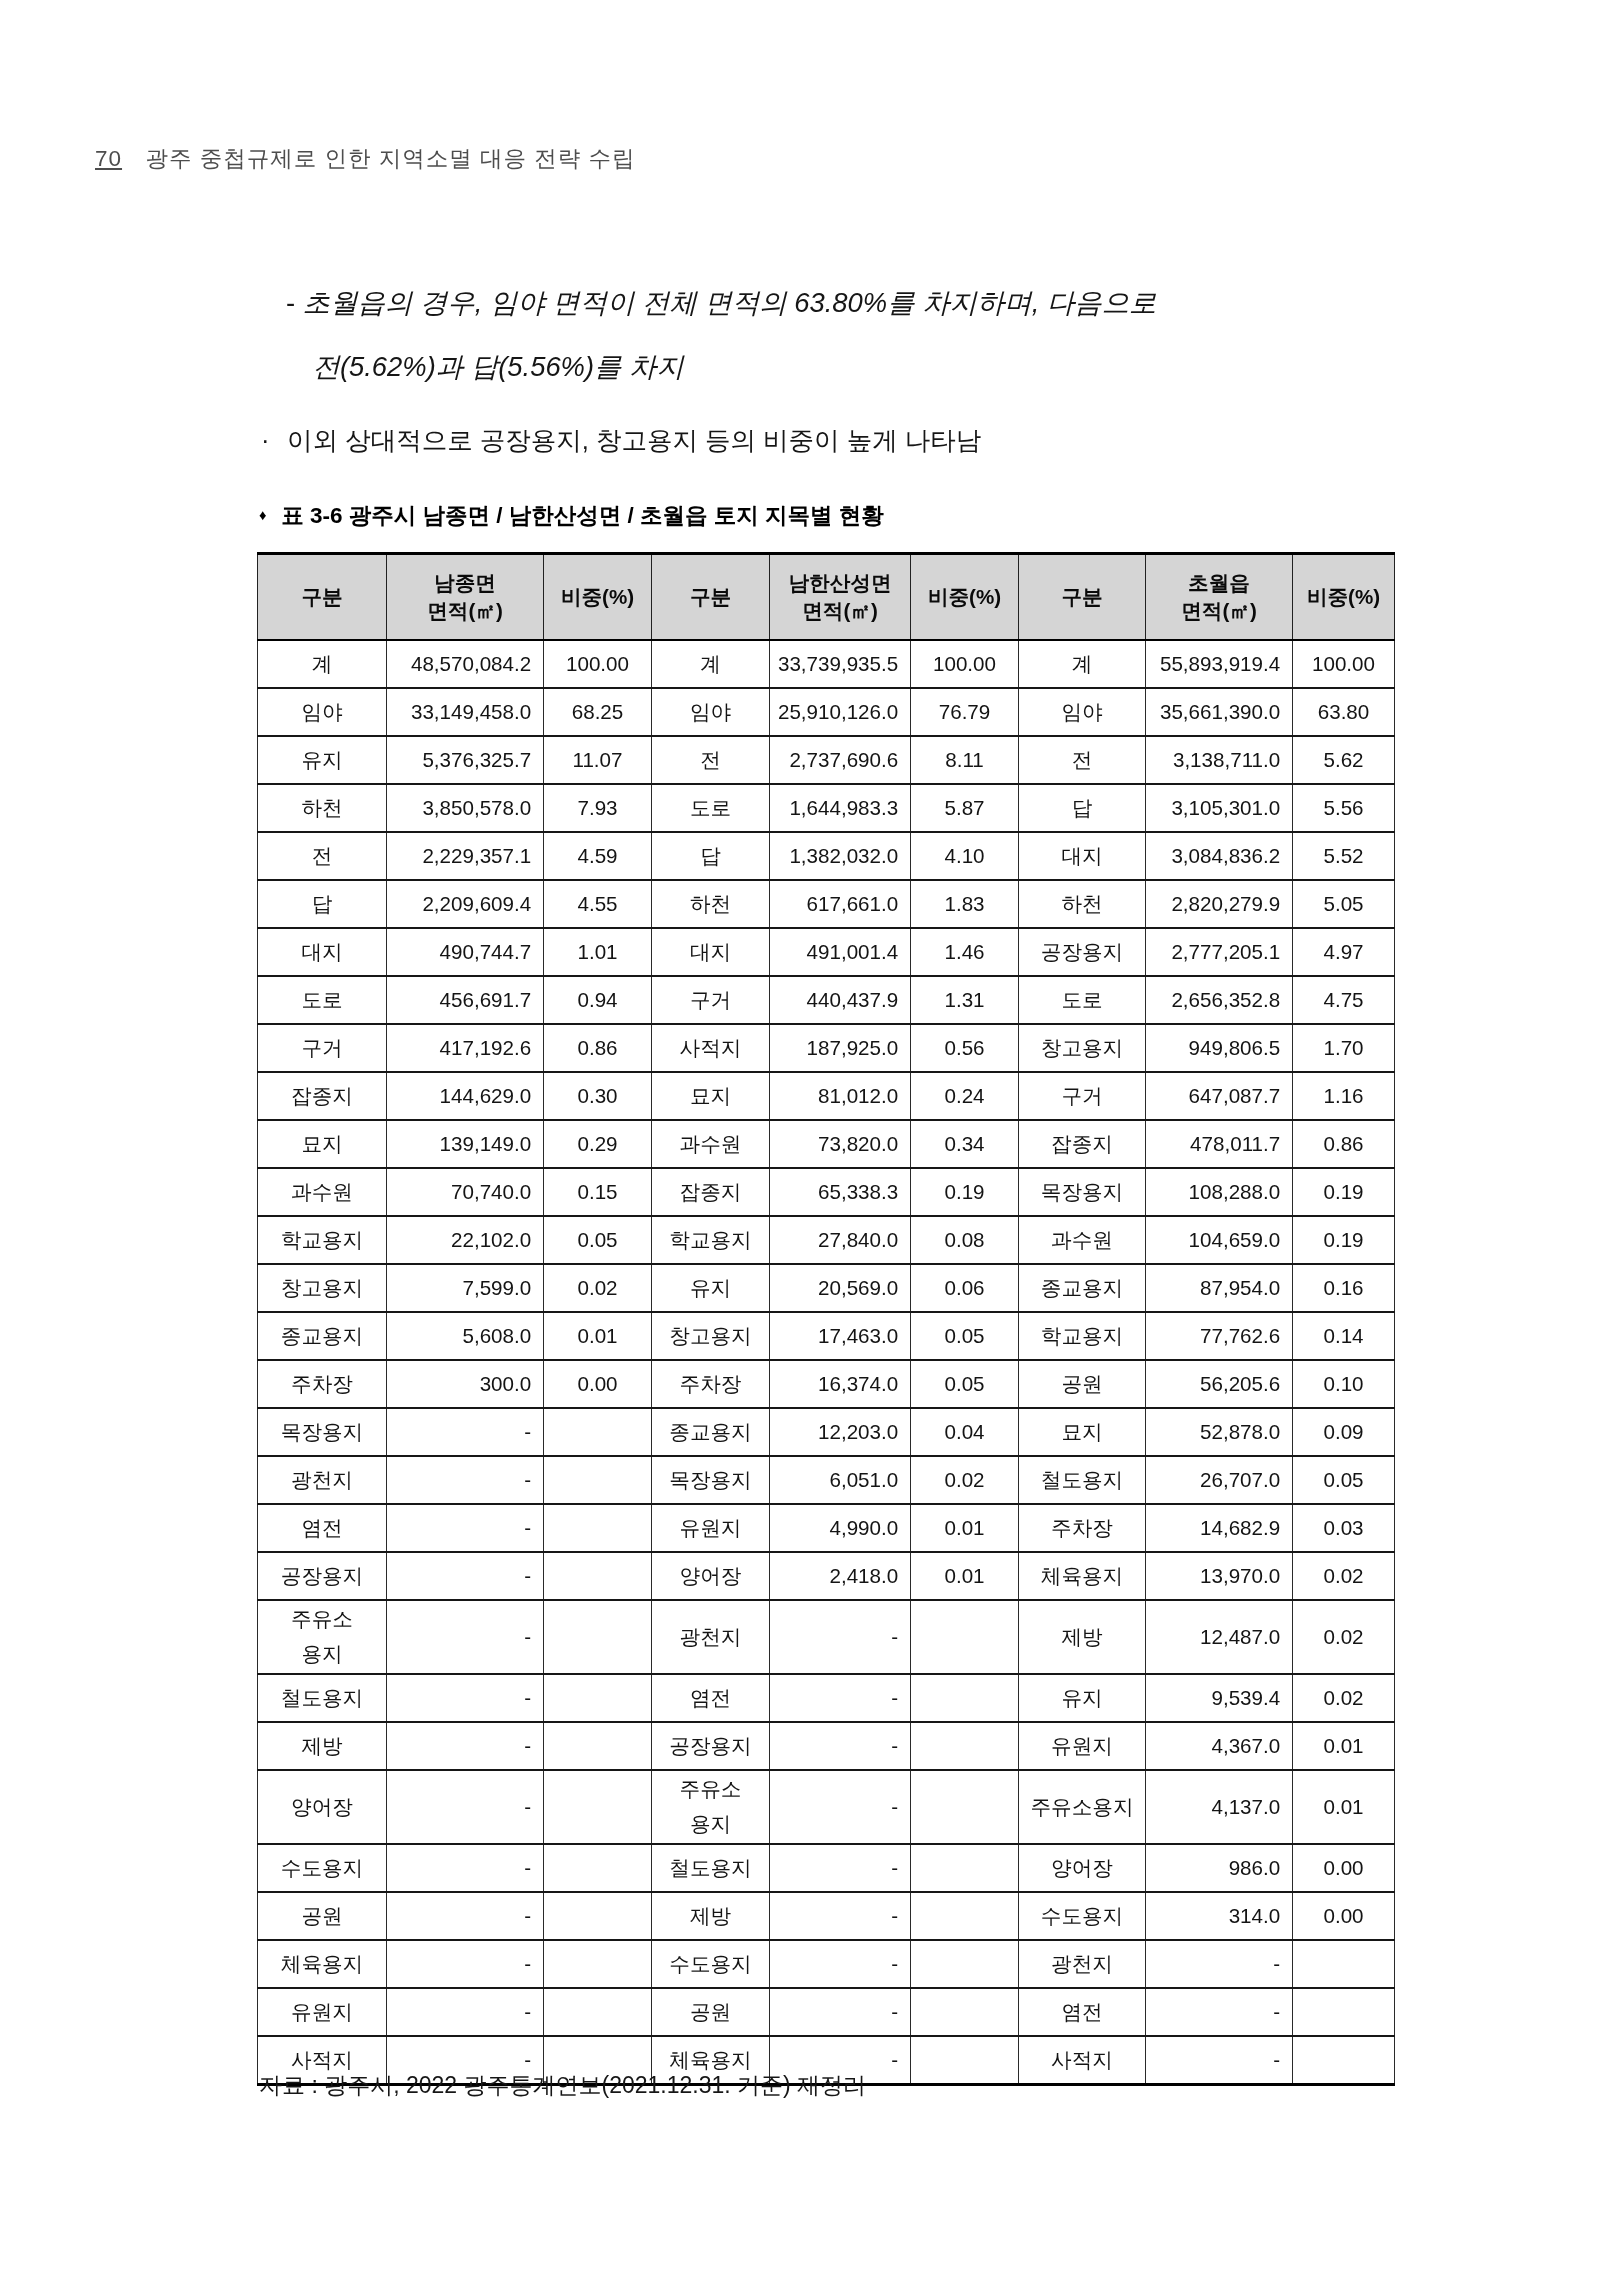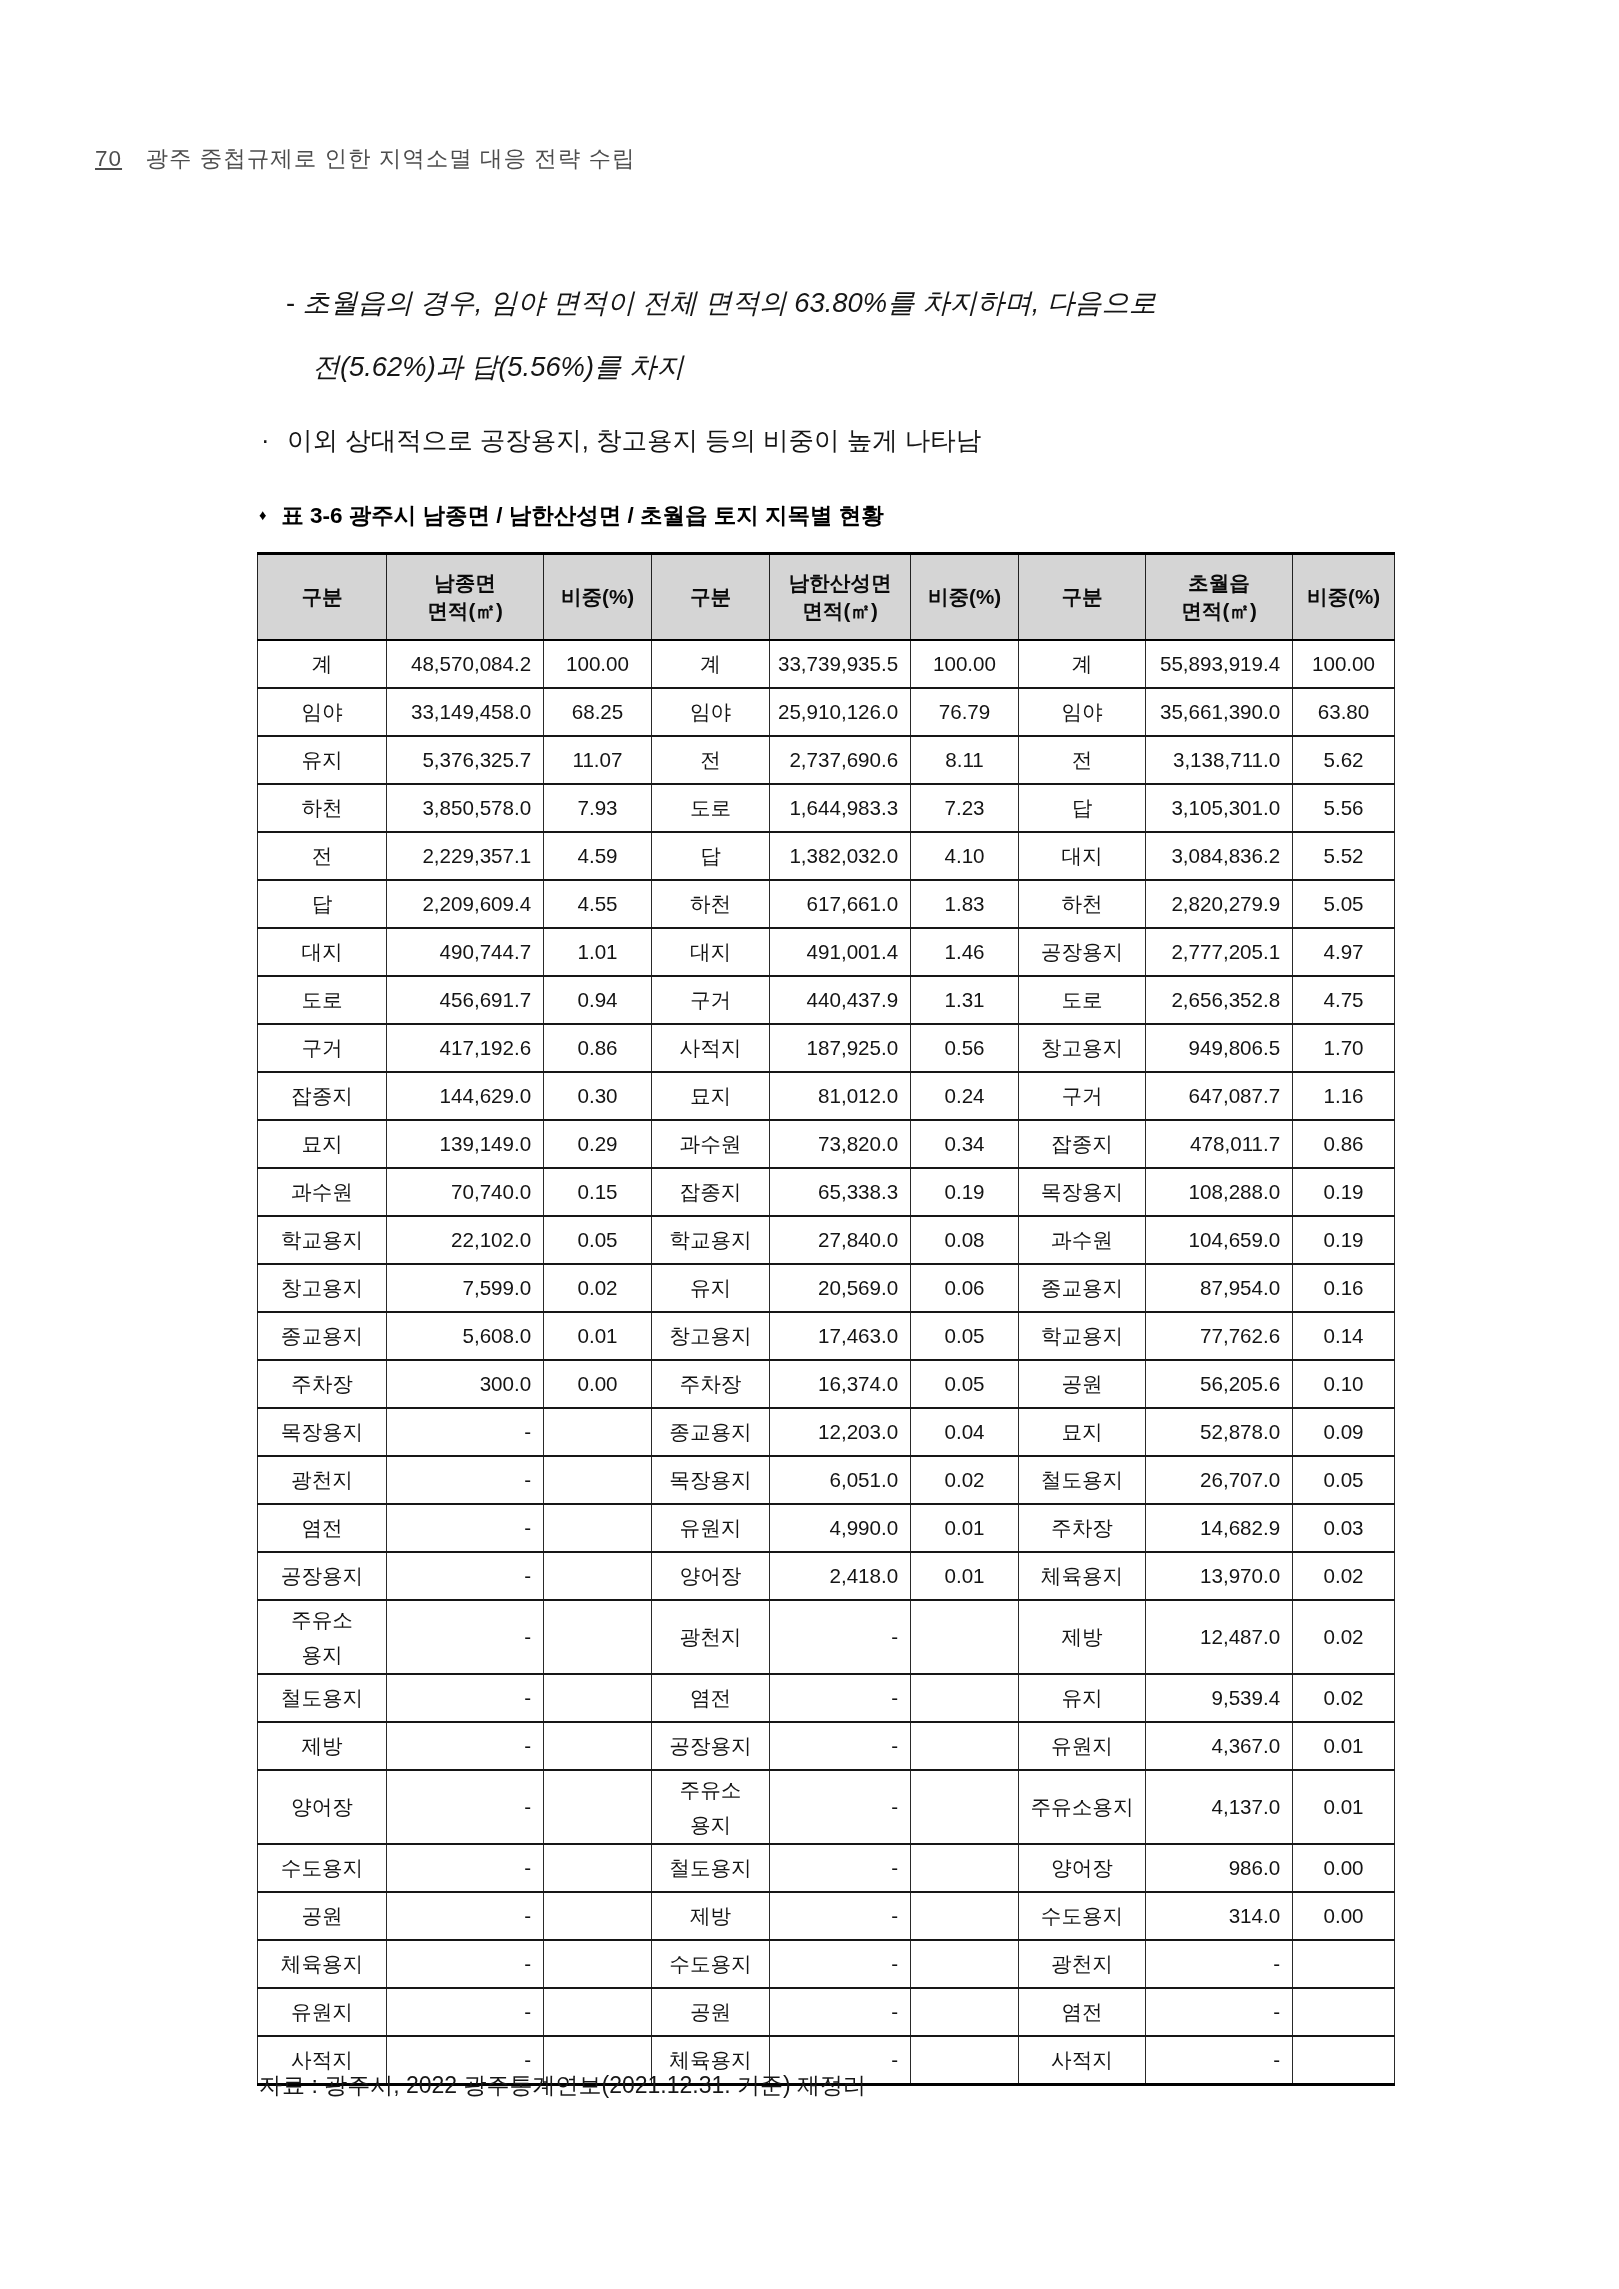--- a/index.html
+++ b/index.html
@@ -44,21 +44,21 @@
     text-align:center;vertical-align:middle;height:80px;
     border-bottom:2.5px solid #000;border-left:1.3px solid #222;border-right:1.3px solid #222;
     white-space:pre-line;line-height:1.35;padding:2px 2px;
   }
   table.land td{
     font-size:20.6px;color:#141414;height:44px;vertical-align:middle;
     border-top:2px solid #161616;border-left:1.3px solid #2a2a2a;border-right:1.3px solid #2a2a2a;
     padding:1px 2px;line-height:1.2;
   }
   table.land td.cat{text-align:center;white-space:pre-line;}
-  table.land td.cat.multiline{line-height:1.7;}
+  table.land td.cat.multiline{line-height:1.7;font-family:Liberation Serif, serif;}
   table.land td.area{text-align:right;padding-right:11.8px;}
   table.land td.ratio{text-align:center;}
   
   .source-note{
     position:absolute;left:259px;top:2070px;font-size:23px;color:#161616;white-space:nowrap;
   }
 </style>
 </head>
 <body>
 
@@ -140,21 +140,21 @@
         <td class="cat">전</td>
         <td class="area">3,138,711.0</td>
         <td class="ratio">5.62</td>
       </tr>
       <tr>
         <td class="cat">하천</td>
         <td class="area">3,850,578.0</td>
         <td class="ratio">7.93</td>
         <td class="cat">도로</td>
         <td class="area">1,644,983.3</td>
-        <td class="ratio">7.23</td>
+        <td class="ratio">5.87</td>
         <td class="cat">답</td>
         <td class="area">3,105,301.0</td>
         <td class="ratio">5.56</td>
       </tr>
       <tr>
         <td class="cat">전</td>
         <td class="area">2,229,357.1</td>
         <td class="ratio">4.59</td>
         <td class="cat">답</td>
         <td class="area">1,382,032.0</td>

